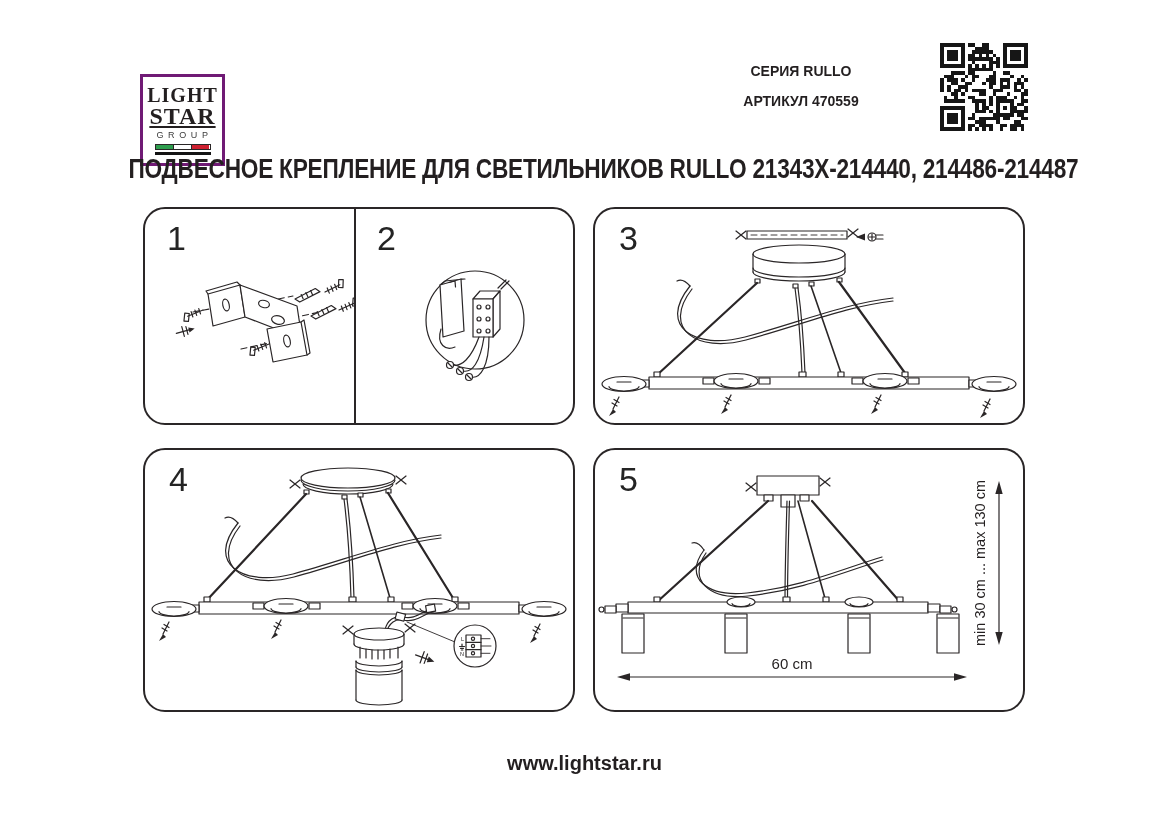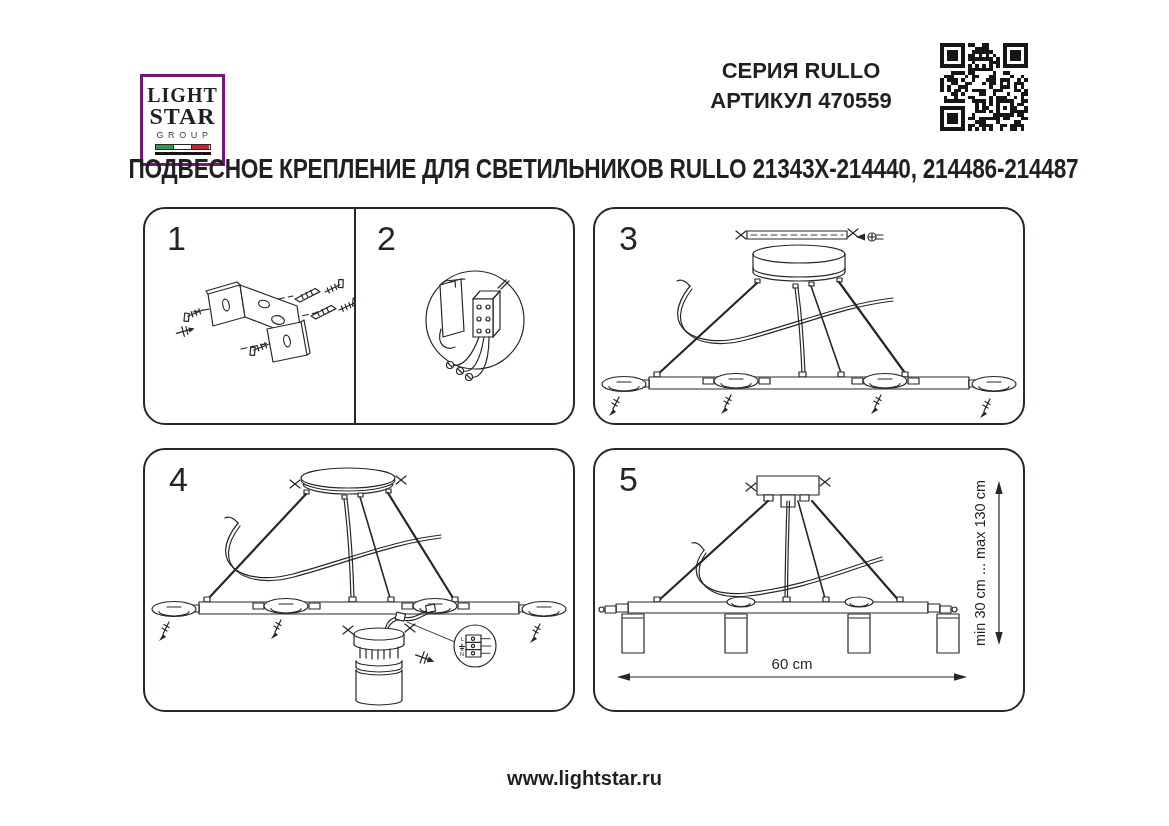--- a/index.html
+++ b/index.html
@@ -4,30 +4,30 @@
 <style>
   html,body{margin:0;padding:0;}
   body{width:1169px;height:826px;position:relative;background:#fff;overflow:hidden;
        font-family:"Liberation Sans",sans-serif;color:#231f20;}
   .abs{position:absolute;}
 
   
   .logo-box{left:140px;top:46px;width:79px;height:86px;border:3px solid #701a75;
             display:flex;flex-direction:column;align-items:center;justify-content:center;text-align:center;margin-top:28px;}
   .logo-light{font-family:"Liberation Serif",serif;font-weight:bold;font-size:20px;line-height:19px;letter-spacing:1px;}
-  .logo-star{font-family:"Liberation Serif",serif;font-weight:bold;font-size:24px;line-height:22px;letter-spacing:1px;}
+  .logo-star{font-family:"Liberation Serif",serif;font-weight:bold;font-size:24px;line-height:22px;letter-spacing:1px;text-decoration:underline;}
   .logo-group{font-size:9px;letter-spacing:4.6px;color:#3c3c3c;margin:3px 0 0 4px;}
   .flag{display:flex;width:56px;height:6px;border:1px solid #2a2627;box-sizing:border-box;margin-top:4px;}
   .flag span{flex:1;}
   .flag .fw{border-left:1px solid #2a2627;border-right:1px solid #2a2627;}
   .flag-underline{width:56px;height:3px;background:#141414;margin-top:2px;}
 
   
   .title{left:262px;top:53px;font-size:22.5px;font-weight:bold;line-height:29px;}
-  .series{left:688px;top:56px;width:226px;text-align:center;font-size:22px;font-weight:bold;line-height:30px;}
+  .series{left:688px;top:56px;width:226px;text-align:center;font-size:14px;font-weight:bold;line-height:30px;}
   .qr{left:933px;top:36px;width:102px;height:102px;}
 
   .subtitle{top:154px;left:0;width:100%;text-align:right;}
   .subtitle span{display:inline-block;font-size:27px;font-weight:bold;letter-spacing:-0.3px;
                  transform:scaleX(0.84);transform-origin:center;white-space:nowrap;}
 
   
   .pbox{border:2px solid #2a2627;border-radius:22px;box-sizing:border-box;}
   .box-a{left:143px;top:207px;width:432px;height:218px;}
   .box-b{left:593px;top:207px;width:432px;height:218px;}
@@ -41,21 +41,21 @@
   
   .diagram *{stroke:#2a2627;fill:none;stroke-width:1.2;stroke-linecap:round;stroke-linejoin:round;}
   .diagram .sw2{stroke-width:2.2;}
   .diagram .sw16{stroke-width:1.6;}
   .diagram .sw09{stroke-width:0.9;}
   .diagram .dash{stroke-dasharray:6 4;}
   .diagram .wf{fill:#fff;}
   .diagram .ah{fill:#2a2627;stroke:none;}
   .diagram text{fill:#231f20;stroke:none;font-family:"Liberation Sans",sans-serif;}
 
-  .footer{top:752px;left:0;width:100%;text-align:center;font-size:20px;font-weight:bold;margin-top:15px;}
+  .footer{top:752px;left:0;width:100%;text-align:center;font-size:20px;font-weight:bold;}
 </style>
 </head>
 <body>
 
 <svg width="0" height="0" class="diagram" aria-hidden="true">
   <defs>
     <g id="xmark">
         <line x1="-5" y1="-4" x2="5" y2="4"></line>
         <line x1="-5" y1="4" x2="5" y2="-4"></line>
       </g>

